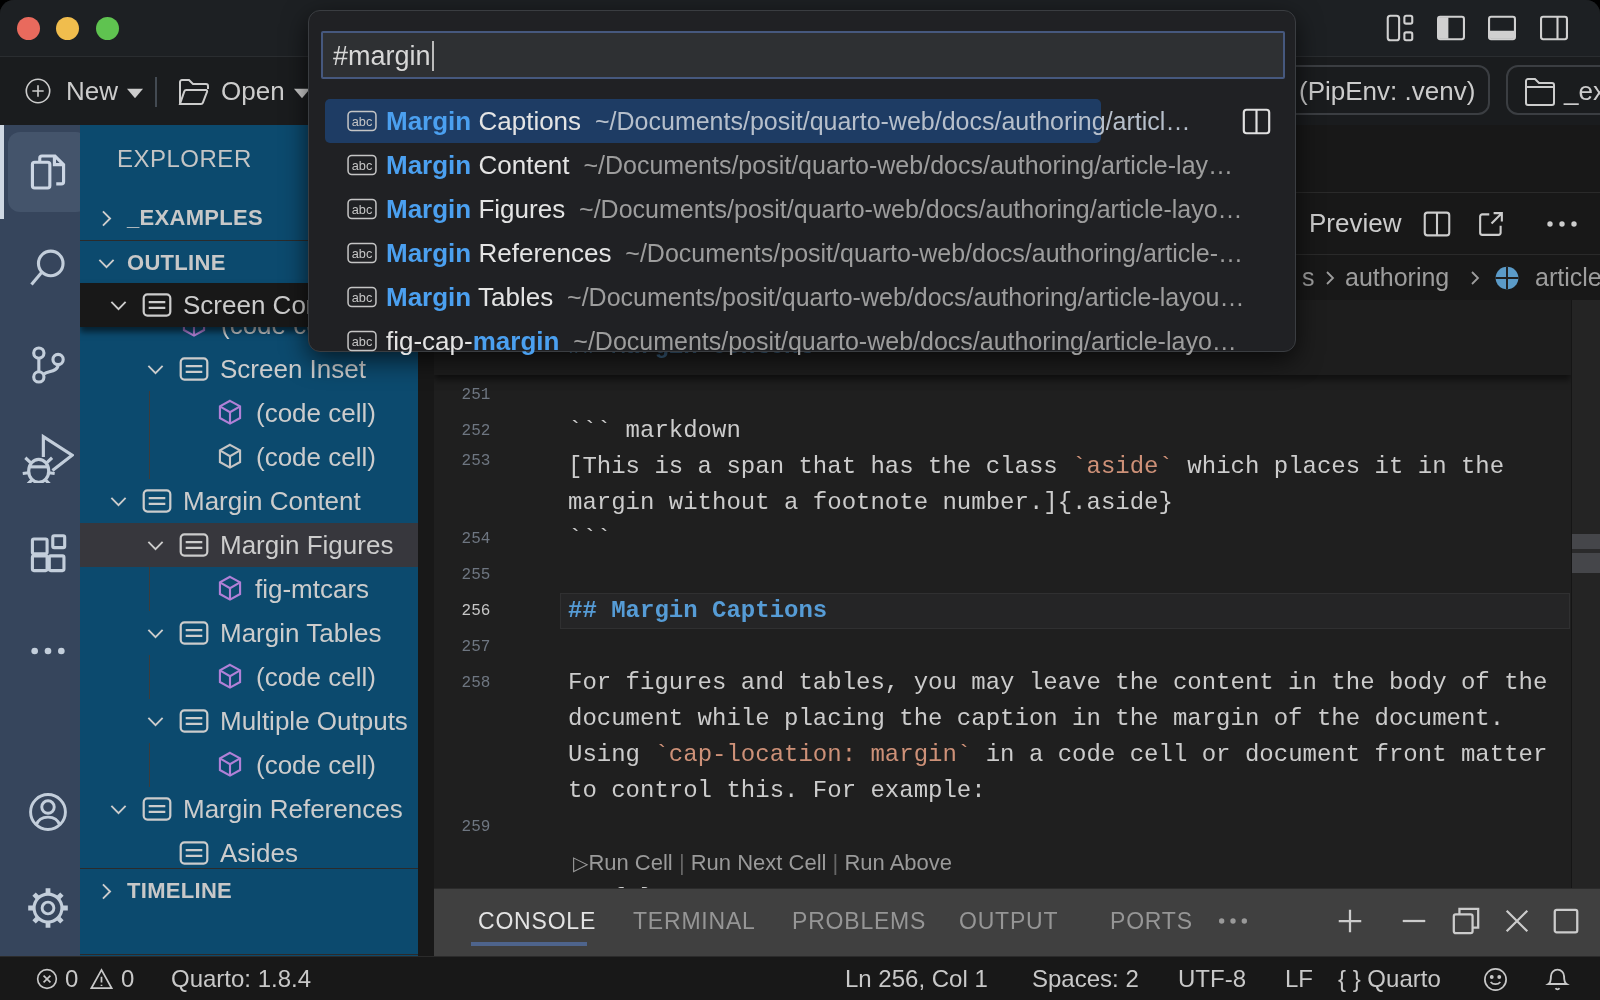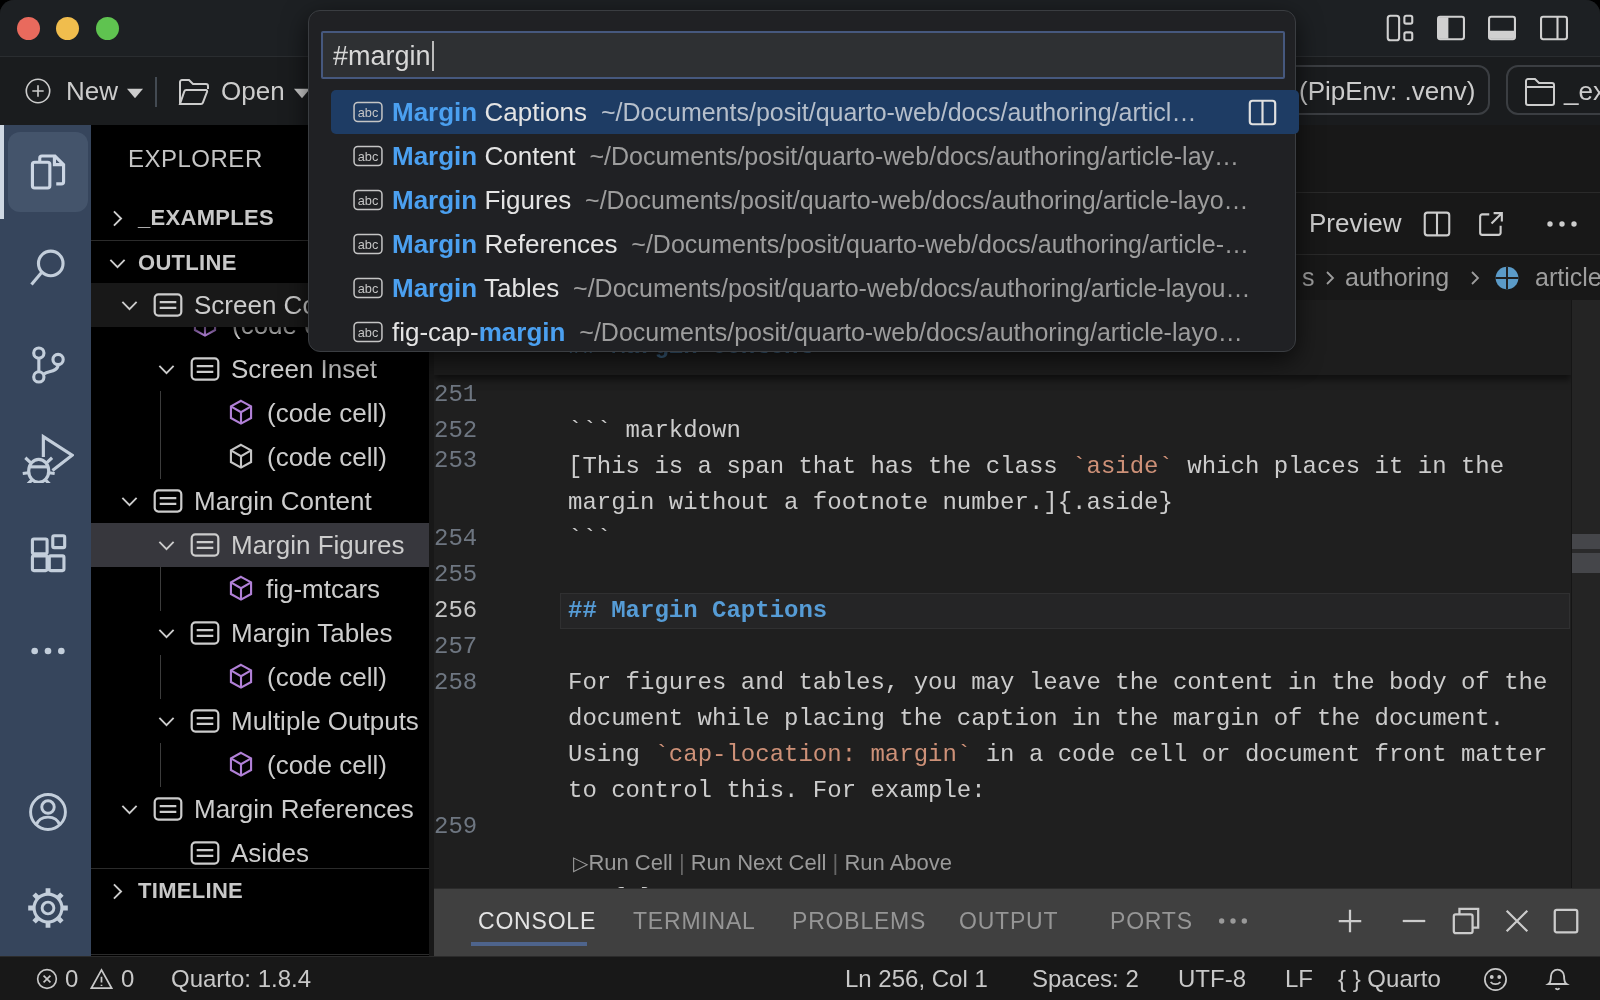--- a/index.html
+++ b/index.html
@@ -9,49 +9,49 @@
   
   .titlebar{position:absolute;left:0;top:0;width:1600px;height:56px;background:#1d2023;}
   .tl{position:absolute;top:17px;width:23px;height:23px;border-radius:50%;}
   
   .toolbar{position:absolute;left:0;top:56px;width:1600px;height:69px;background:#1a1c1e;border-top:1px solid #2a2d30;box-sizing:border-box;}
   .tbtxt{position:absolute;top:0;height:68px;line-height:68px;color:#cccccc;font-size:26px;}
   .pill{position:absolute;top:8px;height:50px;border:2px solid #3b3e42;border-radius:12px;box-sizing:border-box;}
   
   .activitybar{position:absolute;left:0;top:125px;width:96px;height:831px;background:#36455c;}
   
-  .sidebar{position:absolute;left:91px;top:125px;width:338px;height:831px;background:#000000;overflow:hidden;}
+  .sidebar{position:absolute;left:80px;top:125px;width:338px;height:831px;background:#0c4a6e;overflow:hidden;}
   .sbhead{position:absolute;left:37px;color:#c5c5c5;font-size:24px;font-weight:normal;letter-spacing:0.5px;}
   .sect{position:absolute;left:0;width:338px;height:44px;border-top:1px solid #2b2b2b;box-sizing:border-box;}
   .sect .lbl{position:absolute;left:47px;top:0;height:44px;line-height:44px;color:#c8c8c8;font-size:22px;font-weight:bold;letter-spacing:0.3px;}
   .trow{position:absolute;left:0;width:338px;height:44px;}
   .trow .txt{position:absolute;top:0;height:44px;line-height:44px;color:#cccccc;font-size:26px;white-space:nowrap;}
   .chev{position:absolute;top:13px;width:19px;height:19px;}
   .guide{position:absolute;width:1px;background:#3c3c3c;}
   
   .editorcol{position:absolute;left:434px;top:125px;width:1166px;height:763px;background:#7dd3fc;}
   .tabbar{position:absolute;left:0;top:0;width:1166px;height:68px;background:#181818;border-bottom:1px solid #2a2a2a;box-sizing:border-box;}
   .actionbar{position:absolute;left:0;top:68px;width:1166px;height:62px;background:#181818;border-bottom:1px solid #2a2a2a;box-sizing:border-box;}
   .breadcrumbs{position:absolute;left:0;top:130px;width:1166px;height:45px;background:#181818;color:#9d9d9d;font-size:25px;}
   .codearea{position:absolute;left:0;top:175px;width:1166px;height:588px;background:#1f1f1f;overflow:hidden;font-family:"Liberation Mono",monospace;}
-  .lnum{position:absolute;width:84px;text-align:left;color:#6e7681;font-size:24px;height:36px;line-height:36px;left:0;}
+  .lnum{position:absolute;width:84px;text-align:center;color:#6e7681;font-size:16px;height:36px;line-height:36px;left:0;}
   .cline{position:absolute;left:134px;height:36px;line-height:36px;font-size:24px;color:#cccccc;white-space:pre;}
   .orange{color:#ce9178;}
   .mdhead{color:#569cd6;font-weight:bold;}
   .minimap{position:absolute;left:1137px;top:175px;width:29px;height:588px;background:#242424;}
   
   .panel{position:absolute;left:434px;top:888px;width:1166px;height:68px;background:#404040;border-top:1px solid #2b2b2b;box-sizing:border-box;}
   .ptab{position:absolute;top:0;height:64px;line-height:64px;font-size:23px;letter-spacing:0.8px;color:#969696;}
   
   .statusbar{position:absolute;left:0;top:956px;width:1600px;height:44px;background:#181818;border-top:1px solid #2b2b2b;box-sizing:border-box;}
   .stitem{position:absolute;top:0;height:43px;line-height:43px;color:#c8c8c8;font-size:24px;white-space:nowrap;}
   
   .palette{position:absolute;left:308px;top:10px;width:988px;height:342px;background:#202124;border:1px solid #3a3d41;border-radius:12px;box-sizing:border-box;box-shadow:0 8px 26px rgba(0,0,0,0.65);}
   .qinput{position:absolute;left:12px;top:20px;width:964px;height:48px;background:#2e3033;border:2px solid #46587e;border-radius:2px;box-sizing:border-box;}
-  .qrow{position:absolute;left:22px;width:968px;height:44px;}
+  .qrow{position:absolute;left:16px;width:776px;height:44px;margin-top:9px;}
   .qname{font-size:26px;color:#e4e4e4;}
   .qblue{color:#4ba0f0;font-weight:bold;}
   .qpath{font-size:25px;color:#9d9d9d;font-weight:normal;}
 </style>
 </head>
 <body>
 <div class="win">
 
   <div class="titlebar">
     <div class="tl" style="left:17px;background:#e96a5d;"></div>

